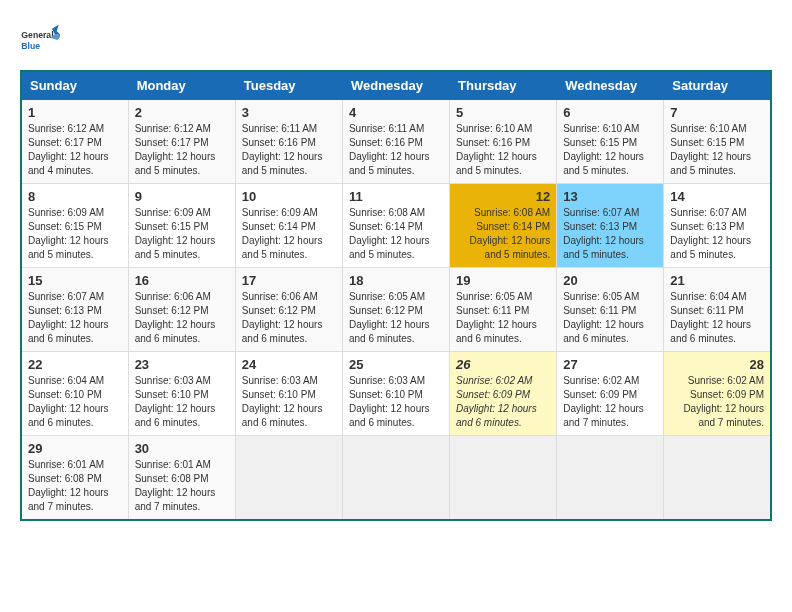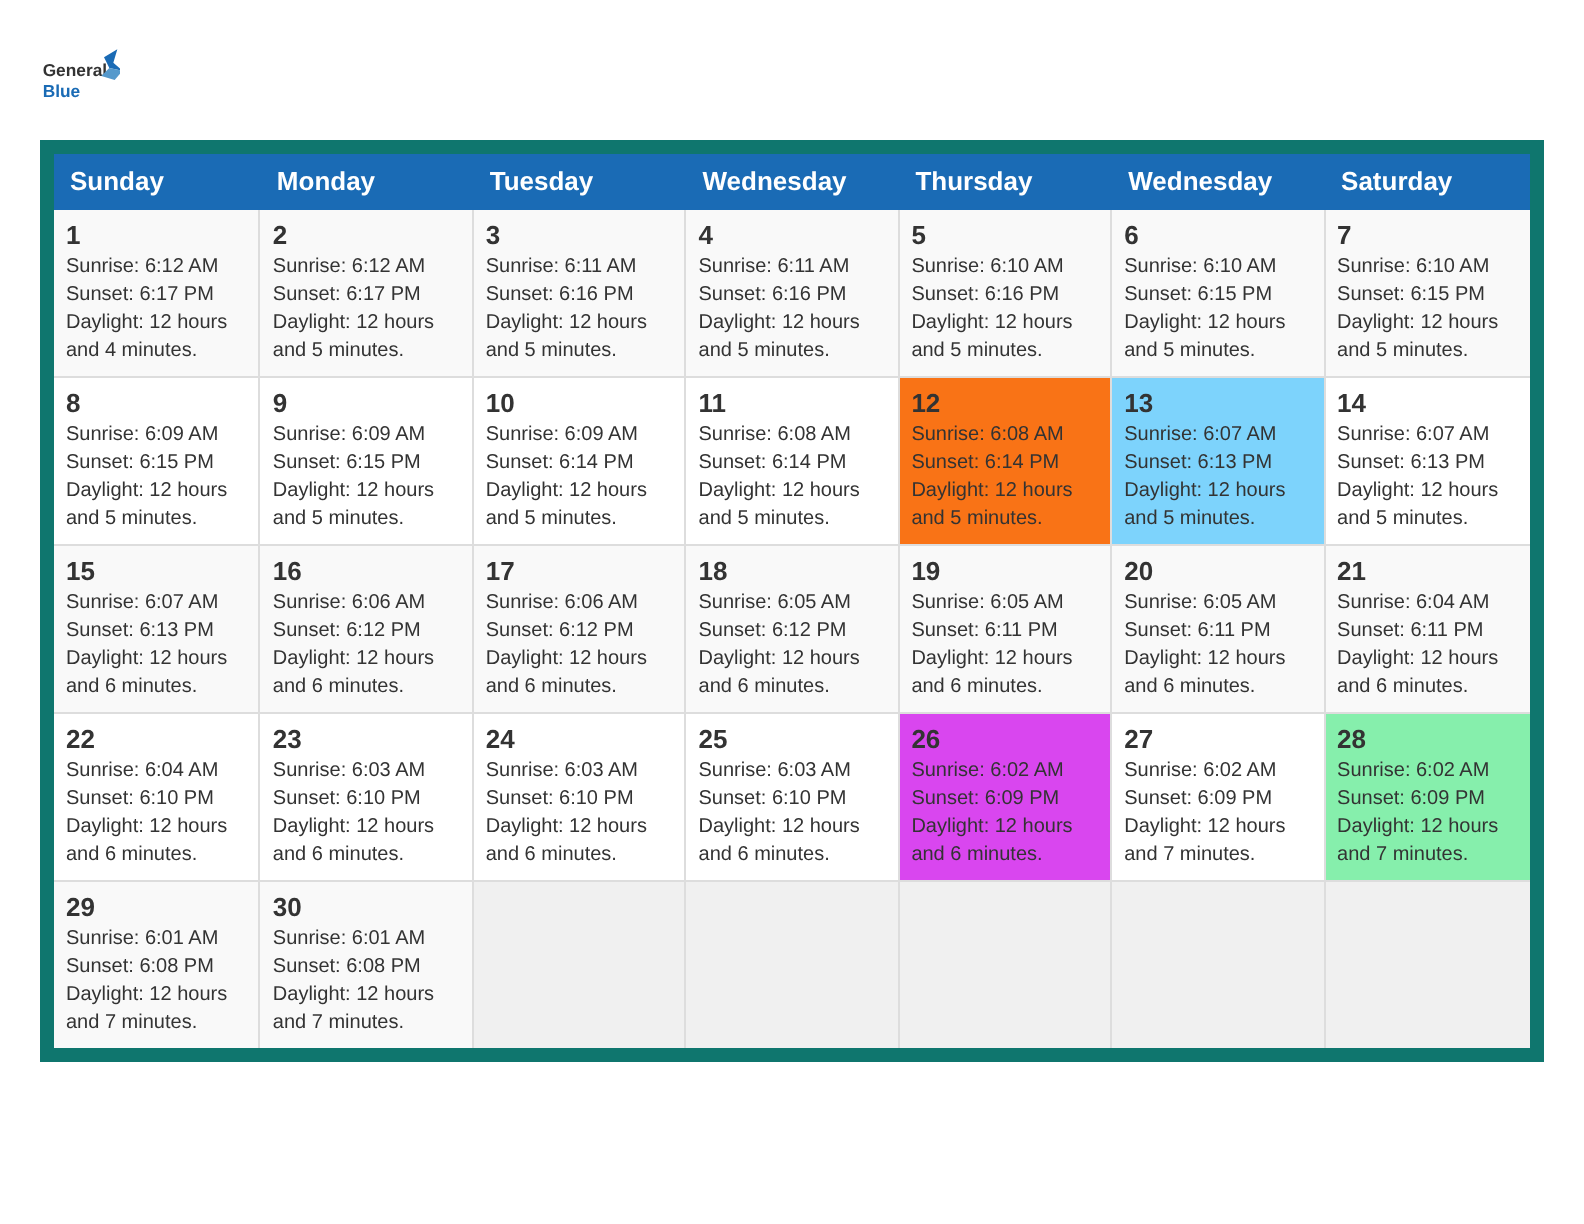--- a/index.html
+++ b/index.html
@@ -24,21 +24,21 @@
       font-weight: bold;
       color: #333;
     }
     .location {
       font-size: 16px;
       color: #555;
     }
     .calendar {
       width: 100%;
       border-collapse: collapse;
-      border: 7px solid #0f766e;
+      border: 2px solid #0f766e;
     }
     .calendar th {
       background-color: #1a6bb5;
       color: #fff;
       font-size: 13px;
       font-weight: bold;
       padding: 6px 8px;
       text-align: left;
       border: 1px solid #1a6bb5;
     }
@@ -197,21 +197,21 @@
         </div>
       </td>
         <td style="background: rgb(255, 255, 255);">
         <span class="day-num">11</span>
         <div class="day-info">
           <span>Sunrise: 6:08 AM</span><br>
           <span>Sunset: 6:14 PM</span><br>
           <span>Daylight: 12 hours and 5 minutes.</span>
         </div>
       </td>
-        <td style="background: #f97316;">
+        <td style="background: #eab308; text-align: right;">
         <span class="day-num">12</span>
         <div class="day-info">
           <span>Sunrise: 6:08 AM</span><br>
           <span>Sunset: 6:14 PM</span><br>
           <span>Daylight: 12 hours and 5 minutes.</span>
         </div>
       </td>
         <td style="background: #7dd3fc;">
         <span class="day-num">13</span>
         <div class="day-info">
@@ -313,37 +313,37 @@
         </div>
       </td>
         <td style="background: rgb(255, 255, 255);">
         <span class="day-num">25</span>
         <div class="day-info">
           <span>Sunrise: 6:03 AM</span><br>
           <span>Sunset: 6:10 PM</span><br>
           <span>Daylight: 12 hours and 6 minutes.</span>
         </div>
       </td>
-        <td style="background: #d946ef;">
+        <td style="background: #fef9c3; font-style: italic;">
         <span class="day-num">26</span>
         <div class="day-info">
           <span>Sunrise: 6:02 AM</span><br>
           <span>Sunset: 6:09 PM</span><br>
           <span>Daylight: 12 hours and 6 minutes.</span>
         </div>
       </td>
         <td style="background: rgb(255, 255, 255);">
         <span class="day-num">27</span>
         <div class="day-info">
           <span>Sunrise: 6:02 AM</span><br>
           <span>Sunset: 6:09 PM</span><br>
           <span>Daylight: 12 hours and 7 minutes.</span>
         </div>
       </td>
-        <td style="background: #86efac;">
+        <td style="background: #fef9c3; text-align: right;">
         <span class="day-num">28</span>
         <div class="day-info">
           <span>Sunrise: 6:02 AM</span><br>
           <span>Sunset: 6:09 PM</span><br>
           <span>Daylight: 12 hours and 7 minutes.</span>
         </div>
       </td>
       </tr>
       <tr style="background: rgb(249, 249, 249);">
         <td style="background: rgb(249, 249, 249);">

